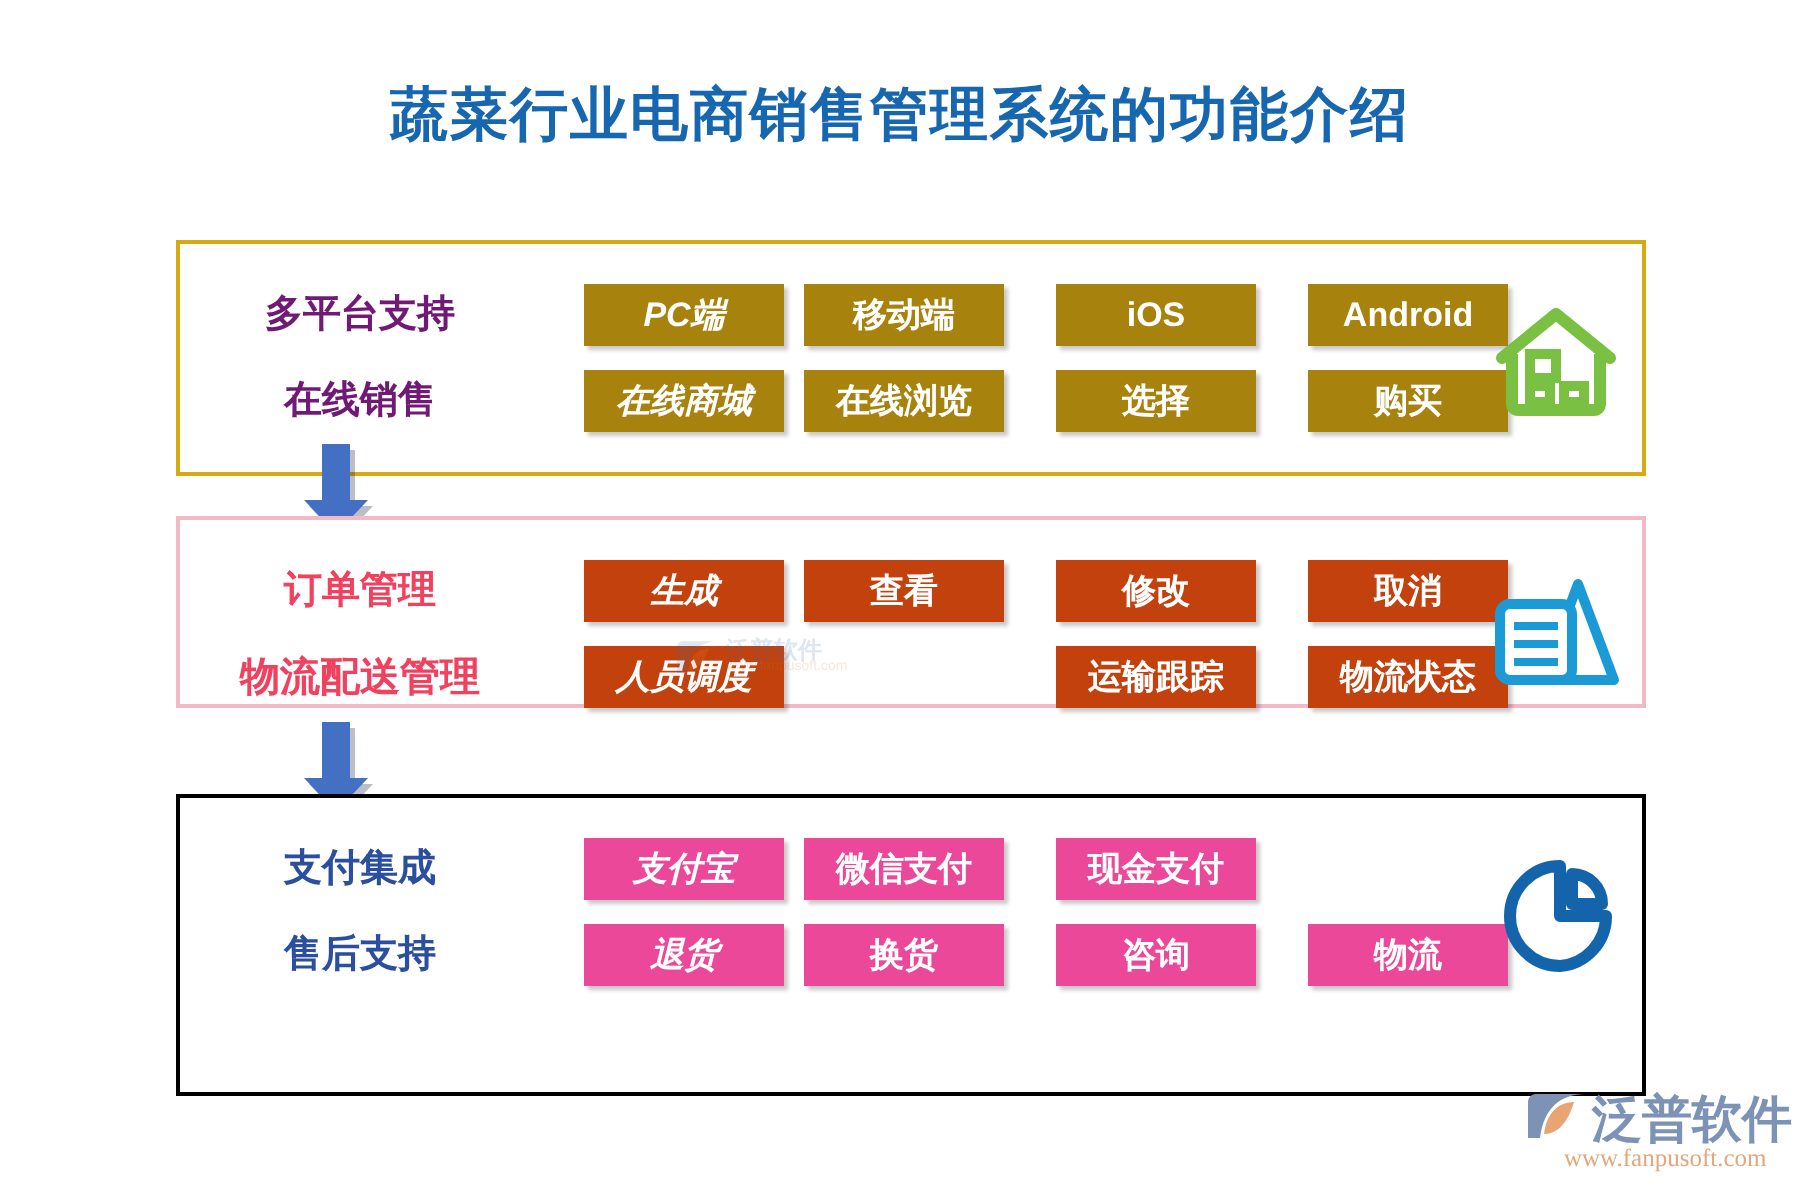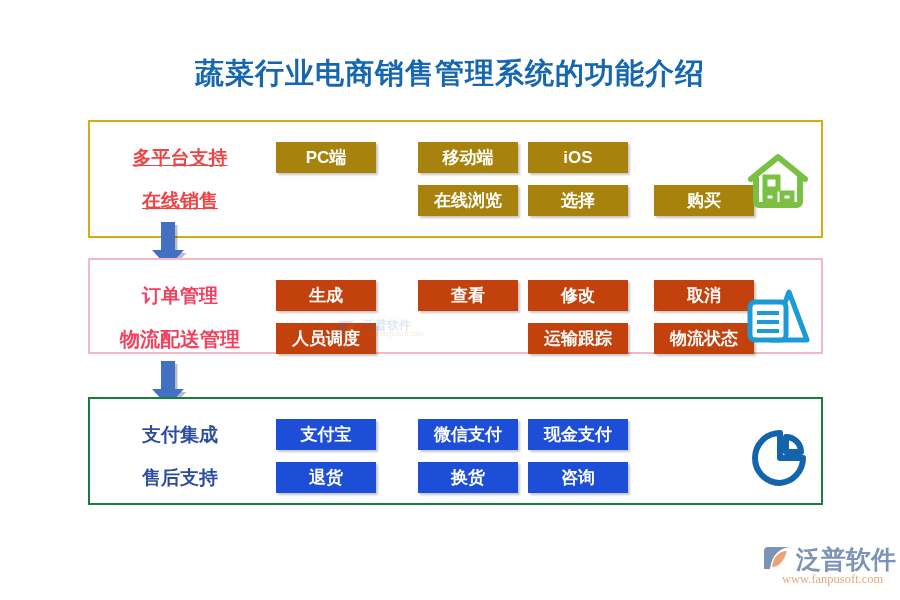--- a/index.html
+++ b/index.html
@@ -20,34 +20,33 @@
     position: absolute;
     left: 0;
     top: 38px;
     width: 900px;
     text-align: center;
     font-size: 29px;
     font-weight: bold;
     color: #1667b0;
     letter-spacing: 1px;
     white-space: nowrap;
-    margin-top: 16px;
   }
 
   
   .section {
     position: absolute;
     left: 88px;
     width: 735px;
     box-sizing: border-box;
     background: #ffffff;
   }
   #section-platform   { top: 120px; height: 118px; border: 2px solid #d6aa11; }
   #section-order      { top: 258px; height: 96px; border: 2px solid #f3b9c6; }
-  #section-payment    { top: 397px; height: 108px; border: 2px solid #15803d; }
+  #section-payment    { top: 397px; height: 151px; border: 2px solid #000000; }
 
   .row {
     position: absolute;
     left: 0;
     width: 735px;
     height: 32px;
   }
   .row.r1 { top: 20px; }
   .row.r2 { top: 63px; padding-left: 15px; }
 
@@ -56,48 +55,48 @@
     left: 14px;
     width: 152px;
     top: 0;
     height: 32px;
     line-height: 32px;
     text-align: center;
     font-size: 19px;
     font-weight: bold;
     white-space: nowrap;
   }
-  #section-platform .row-label { color: #ef4444; text-decoration: underline; }
+  #section-platform .row-label { color: #701a75; }
   #section-order    .row-label { color: #f2415f; }
   #section-payment  .row-label { color: #2b4f9e; }
 
   #section-order .row.r2 .row-label { font-size: 20px; left: 6px; width: 168px; }
 
   
   .chip {
     position: absolute;
     top: 0;
     width: 100px;
     height: 31px;
     line-height: 31px;
     text-align: center;
     font-size: 17px;
     font-weight: bold;
     color: #ffffff;
     white-space: nowrap;
     box-shadow: 2px 2px 2px rgba(0,0,0,0.22);
   }
-  .chip.c0 { left: 186px; }
-  .chip.c1 { left: 312px; margin-left: 16px; }
+  .chip.c0 { left: 202px; font-style: italic; }
+  .chip.c1 { left: 312px; }
   .chip.c2 { left: 438px; }
   .chip.c3 { left: 564px; }
 
   #section-platform .chip { background: #a7820d; }
   #section-order    .chip { background: #c2410c; }
-  #section-payment  .chip { background: #1d4ed8; }
+  #section-payment  .chip { background: #ec4899; }
 
   
   .sec-icon {
     position: absolute;
     right: 10px;
     top: 26px;
     width: 66px;
     height: 66px;
   }
 
@@ -179,24 +178,26 @@
 
 <div id="page-title">蔬菜行业电商销售管理系统的功能介绍</div>
 
 <div class="section" id="section-platform">
 
   <div class="row r1">
     <div class="row-label">多平台支持</div>
     <div class="chip c0">PC端</div>
     <div class="chip c1">移动端</div>
     <div class="chip c2">iOS</div>
+    <div class="chip c3">Android</div>
   </div>
 
   <div class="row r2">
     <div class="row-label">在线销售</div>
+    <div class="chip c0">在线商城</div>
     <div class="chip c1">在线浏览</div>
     <div class="chip c2">选择</div>
     <div class="chip c3">购买</div>
   </div>
 
   <svg class="sec-icon" viewBox="0 0 66 66">
     <path d="M6 31 L33 9 L60 31" fill="none" stroke="#7ac143" stroke-width="6" stroke-linecap="round" stroke-linejoin="round"></path>
     <path d="M11 29 L11 54 A3 3 0 0 0 14 57 L52 57 A3 3 0 0 0 55 54 L55 29" fill="none" stroke="#7ac143" stroke-width="6" stroke-linejoin="round"></path>
     <rect x="20" y="29" width="13" height="12" fill="none" stroke="#7ac143" stroke-width="5"></rect>
     <rect x="20" y="45" width="10" height="8" fill="none" stroke="#7ac143" stroke-width="5"></rect>
@@ -251,20 +252,21 @@
     <div class="chip c0">支付宝</div>
     <div class="chip c1">微信支付</div>
     <div class="chip c2">现金支付</div>
   </div>
 
   <div class="row r2">
     <div class="row-label">售后支持</div>
     <div class="chip c0">退货</div>
     <div class="chip c1">换货</div>
     <div class="chip c2">咨询</div>
+    <div class="chip c3">物流</div>
   </div>
 
   <svg class="sec-icon" viewBox="0 0 66 66">
     <path d="M35 33 L35 8 A25 25 0 0 0 35 58 A25 25 0 0 0 58 33 Z" fill="none" stroke="#1464ab" stroke-width="6" stroke-linejoin="round"></path>
     <path d="M41 12 L41 27 L56 27 A15 15 0 0 0 41 12 Z" fill="none" stroke="#1464ab" stroke-width="6" stroke-linejoin="round"></path>
   </svg>
 </div>
 
 <div id="watermark-center">
   <svg width="24" height="22" viewBox="0 0 33 27" style="position:absolute;left:0;top:2px;">

